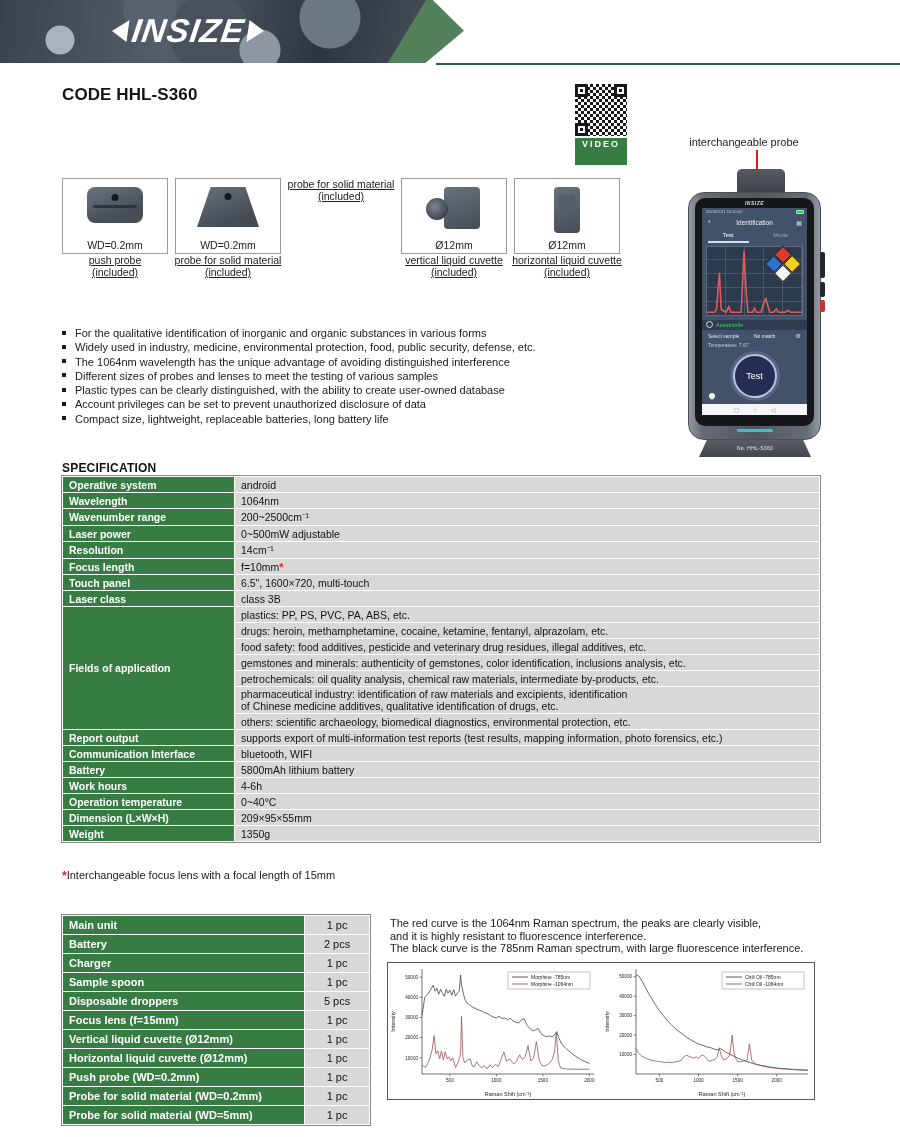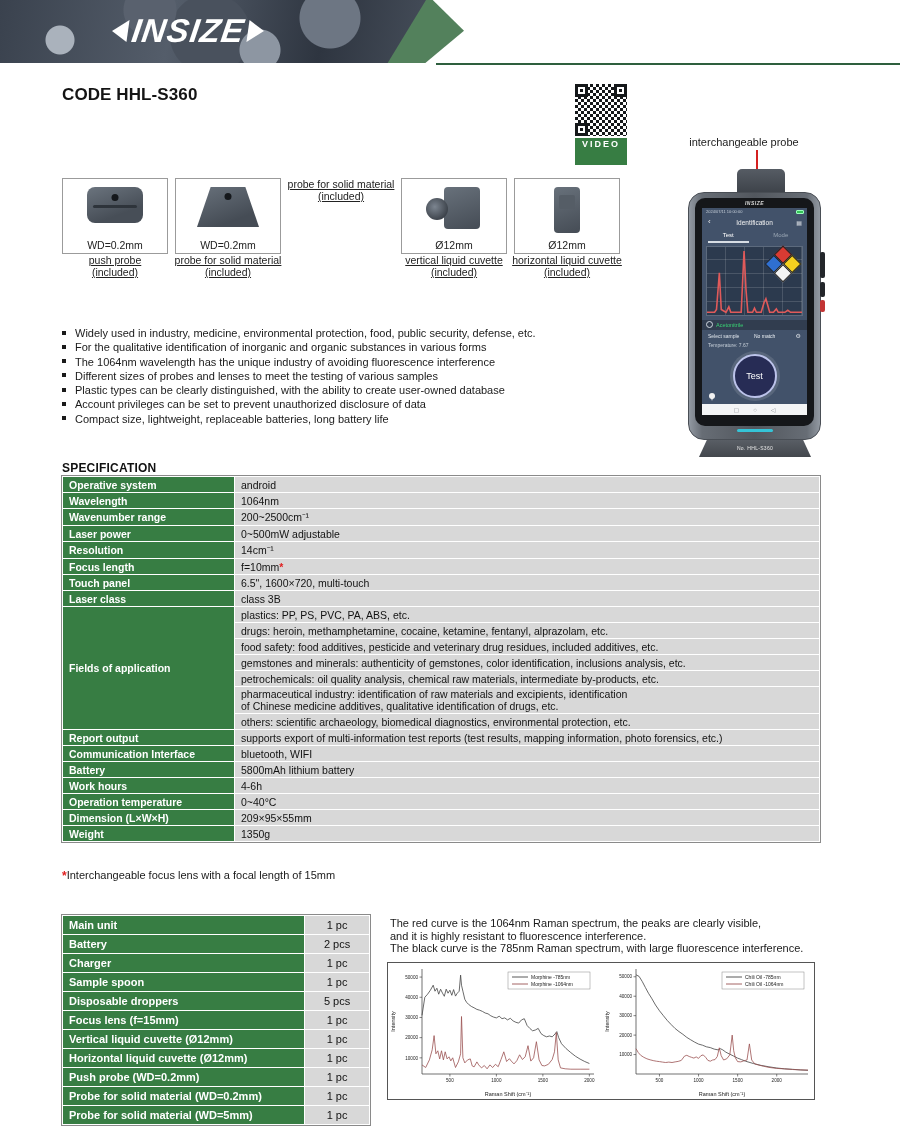--- a/index.html
+++ b/index.html
@@ -264,23 +264,23 @@
       </div>
     </div>
   </div>
   <div class="side-btn sb1"></div>
   <div class="side-btn sb2"></div>
   <div class="sb-red"></div>
   <div class="dev-dash"></div>
   <div class="dev-plate">No. HHL-S360</div>
 
   <ul class="features" id="features-list">
+      <li>For the qualitative identification of inorganic and organic substances in various forms</li>
       <li>Widely used in industry, medicine, environmental protection, food, public security, defense, etc.</li>
-      <li>For the qualitative identification of inorganic and organic substances in various forms</li>
-      <li>The 1064nm wavelength has the unique industry of avoiding fluorescence interference</li>
+      <li>The 1064nm wavelength has the unique advantage of avoiding distinguished interference</li>
       <li>Different sizes of probes and lenses to meet the testing of various samples</li>
       <li>Plastic types can be clearly distinguished, with the ability to create user-owned database</li>
       <li>Account privileges can be set to prevent unauthorized disclosure of data</li>
       <li>Compact size, lightweight, replaceable batteries, long battery life</li>
     </ul>
 
   <div class="sec-head spec-head">SPECIFICATION</div>
   <table class="spec-table">
       <tbody id="spec-body">
         <tr>
@@ -316,21 +316,21 @@
           <td class="val">class 3B</td>
         </tr>
         <tr>
           <td class="lbl" rowspan="7">Fields of application</td>
           <td class="val">plastics: PP, PS, PVC, PA, ABS, etc.</td>
         </tr>
         <tr>
           <td class="val">drugs: heroin, methamphetamine, cocaine, ketamine, fentanyl, alprazolam, etc.</td>
         </tr>
         <tr>
-          <td class="val">food safety: food additives, pesticide and veterinary drug residues, included additives, etc.</td>
+          <td class="val">food safety: food additives, pesticide and veterinary drug residues, illegal additives, etc.</td>
         </tr>
         <tr>
           <td class="val">gemstones and minerals: authenticity of gemstones, color identification, inclusions analysis, etc.</td>
         </tr>
         <tr>
           <td class="val">petrochemicals: oil quality analysis, chemical raw materials, intermediate by-products, etc.</td>
         </tr>
         <tr>
           <td class="val">pharmaceutical industry: identification of raw materials and excipients, identification
 of Chinese medicine additives, qualitative identification of drugs, etc.</td>

